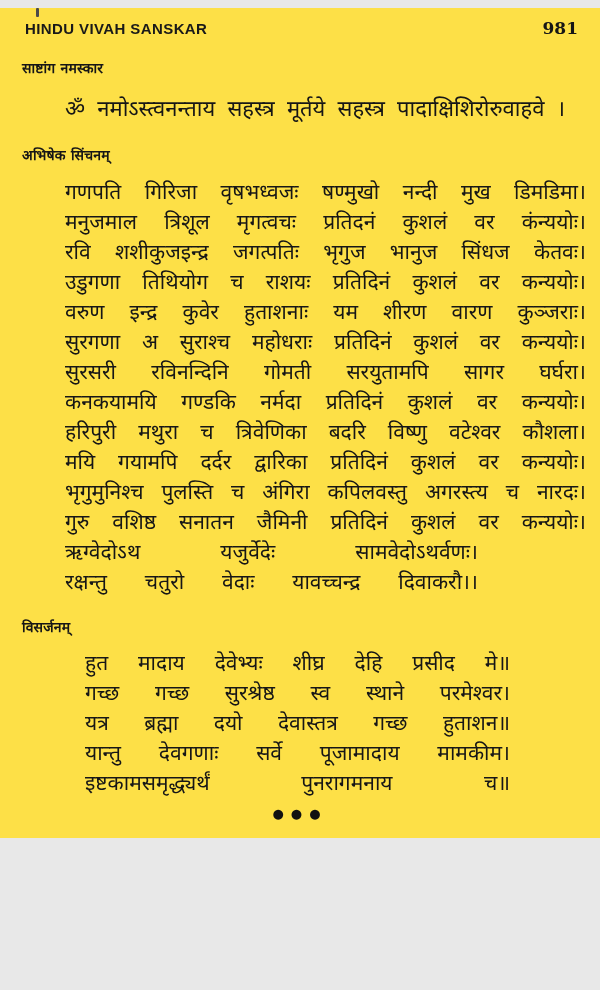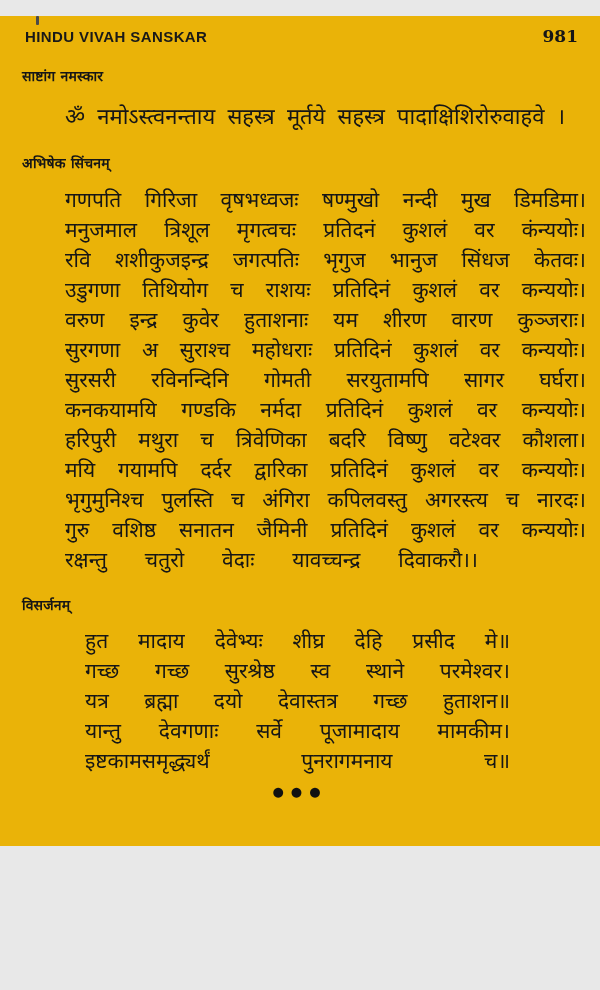--- a/index.html
+++ b/index.html
@@ -4,22 +4,22 @@
 <style>
   html, body {
     margin: 0;
     padding: 0;
     background: #e8e8e8;
   }
   .page {
     position: relative;
     width: 600px;
     height: 830px;
-    margin: 16px auto;
-    background: #eab308;
+    margin: 8px auto;
+    background: #fde047;
     color: #161616;
     overflow: hidden;
     font-family: "DejaVu Serif", "Liberation Serif", serif;
   }
   .ink-artifact {
     position: absolute;
     top: 0;
     left: 36px;
     width: 3px;
     height: 9px;
@@ -127,20 +127,21 @@
     <div class="verse-line">रवि शशीकुजइन्द्र जगत्पतिः भृगुज भानुज सिंधज केतवः।</div>
     <div class="verse-line">उडुगणा तिथियोग च राशयः प्रतिदिनं कुशलं वर कन्ययोः।</div>
     <div class="verse-line">वरुण इन्द्र कुवेर हुताशनाः यम शीरण वारण कुञ्जराः।</div>
     <div class="verse-line">सुरगणा अ सुराश्च महोधराः प्रतिदिनं कुशलं वर कन्ययोः।</div>
     <div class="verse-line">सुरसरी रविनन्दिनि गोमती सरयुतामपि सागर घर्घरा।</div>
     <div class="verse-line">कनकयामयि गण्डकि नर्मदा प्रतिदिनं कुशलं वर कन्ययोः।</div>
     <div class="verse-line">हरिपुरी मथुरा च त्रिवेणिका बदरि विष्णु वटेश्वर कौशला।</div>
     <div class="verse-line">मयि गयामपि दर्दर द्वारिका प्रतिदिनं कुशलं वर कन्ययोः।</div>
     <div class="verse-line">भृगुमुनिश्च पुलस्ति च अंगिरा कपिलवस्तु अगरस्त्य च नारदः।</div>
     <div class="verse-line">गुरु वशिष्ठ सनातन जैमिनी प्रतिदिनं कुशलं वर कन्ययोः।</div>
+    <div class="verse-line narrow">ऋग्वेदोऽथ यजुर्वेदेः सामवेदोऽथर्वणः।</div>
     <div class="verse-line narrow">रक्षन्तु चतुरो वेदाः यावच्चन्द्र दिवाकरौ।।</div>
   </div>
 
   <div class="section-heading">विसर्जनम्</div>
 
   <div class="visarjan-block">
     <div class="vis-line">हुत मादाय देवेभ्यः शीघ्र देहि प्रसीद मे॥</div>
     <div class="vis-line">गच्छ गच्छ सुरश्रेष्ठ स्व स्थाने परमेश्वर।</div>
     <div class="vis-line">यत्र ब्रह्मा दयो देवास्तत्र गच्छ हुताशन॥</div>
     <div class="vis-line">यान्तु देवगणाः सर्वे पूजामादाय मामकीम।</div>

